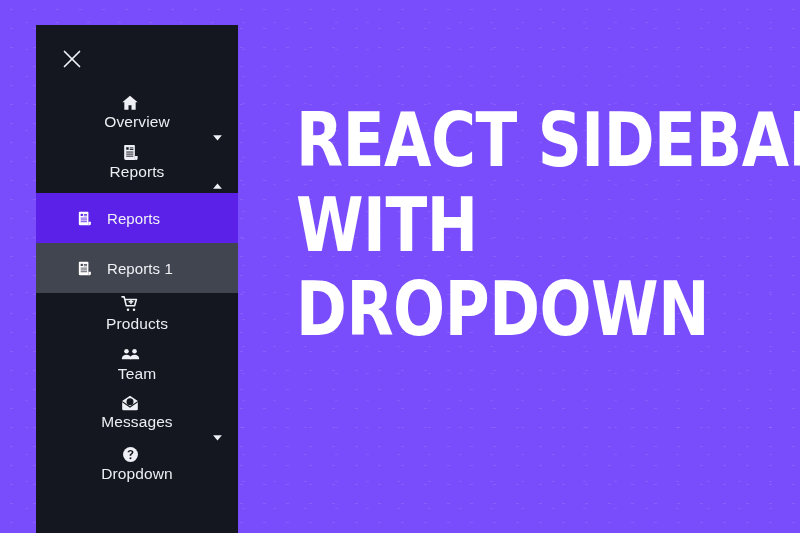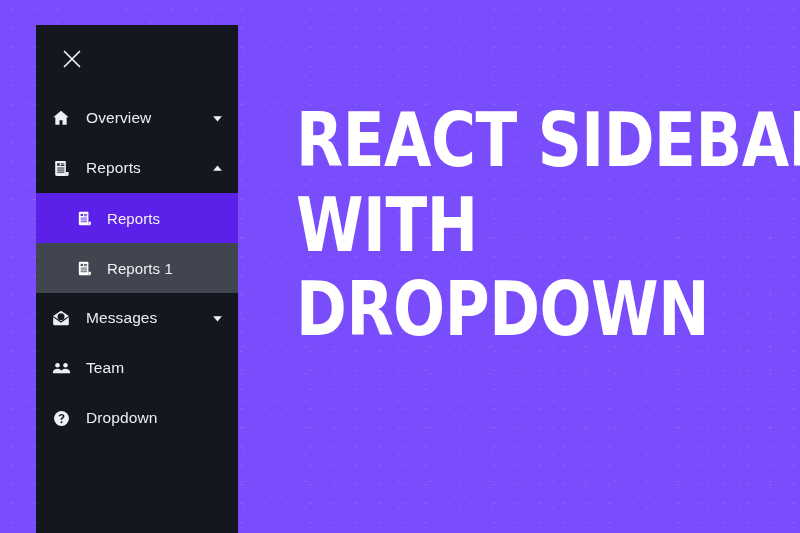--- a/index.html
+++ b/index.html
@@ -65,20 +65,21 @@
   .menu-item {
     position: relative;
     height: 50px;
     display: flex;
     align-items: center;
     padding: 0 14px 0 14px;
     box-sizing: border-box;
     color: #e9eaef;
     cursor: pointer;
     user-select: none;
+    flex-direction: column;
   }
 
   .menu-item .m-icon {
     width: 22px;
     min-width: 22px;
     height: 22px;
     display: flex;
     align-items: center;
     justify-content: center;
     margin-right: 14px;
@@ -251,51 +252,63 @@
               <rect x="6.6" y="13.4" width="9" height="1.2" fill="#41454f"></rect>
               <rect x="6.6" y="16" width="9" height="1.2" fill="#41454f"></rect>
               <path d="M17.5 16.5H21v3.2a1.8 1.8 0 0 1-3.5.6z"></path>
             </svg>
           </span>
           <span class="s-label">Reports 1</span>
         </div>
 
       </div>
 
-
-      <div class="menu-item">
-        <span class="m-icon">
-          <svg viewBox="0 0 24 24" width="20" height="20" fill="#eef0f5">
-            <path d="M2.6 9.6 12 3.4l9.4 6.2v9.5a1.6 1.6 0 0 1-1.6 1.6H4.2a1.6 1.6 0 0 1-1.6-1.6z"></path>
-            <circle cx="12" cy="10.4" r="4.2" fill="#14171f"></circle>
-            <path d="M2.6 9.6 12 16l9.4-6.4V11L12 17.6 2.6 11z" fill="#14171f"></path>
-          </svg>
-        </span>
-        <span class="m-label">Messages</span>
-        <span class="m-caret">
-          <svg viewBox="0 0 12 12" width="11" height="11" fill="#eef0f5">
-            <path d="M1.2 3.6h9.6L6 9.2z"></path>
-          </svg>
-        </span>
+      <div class="menu-item">
+        <span class="m-icon">
+          <svg viewBox="0 0 24 24" width="20" height="20" fill="none" stroke="#eef0f5" stroke-width="1.9" stroke-linecap="round" stroke-linejoin="round">
+            <path d="M2.4 3.4h2.6l2.5 10.6h10l2.2-7.4H6.3"></path>
+            <circle cx="9.6" cy="19" r="1.5" fill="#eef0f5" stroke="none"></circle>
+            <circle cx="16.8" cy="19" r="1.5" fill="#eef0f5" stroke="none"></circle>
+            <line x1="13.2" y1="7.2" x2="13.2" y2="11.4"></line>
+            <line x1="11.1" y1="9.3" x2="15.3" y2="9.3"></line>
+          </svg>
+        </span>
+        <span class="m-label">Products</span>
       </div>
 
       <div class="menu-item">
         <span class="m-icon">
           <svg viewBox="0 0 24 24" width="21" height="21" fill="#eef0f5">
             <circle cx="7.4" cy="8.2" r="2.6"></circle>
             <circle cx="16.6" cy="8.2" r="2.6"></circle>
             <path d="M2.2 16.4c0-2.5 2.4-4 5.2-4s5.2 1.5 5.2 4v1.1H2.2z"></path>
             <path d="M11.4 16.4c0-2.5 2.4-4 5.2-4s5.2 1.5 5.2 4v1.1H11.4z"></path>
           </svg>
         </span>
         <span class="m-label">Team</span>
       </div>
 
       <div class="menu-item">
         <span class="m-icon">
+          <svg viewBox="0 0 24 24" width="20" height="20" fill="#eef0f5">
+            <path d="M2.6 9.6 12 3.4l9.4 6.2v9.5a1.6 1.6 0 0 1-1.6 1.6H4.2a1.6 1.6 0 0 1-1.6-1.6z"></path>
+            <circle cx="12" cy="10.4" r="4.2" fill="#14171f"></circle>
+            <path d="M2.6 9.6 12 16l9.4-6.4V11L12 17.6 2.6 11z" fill="#14171f"></path>
+          </svg>
+        </span>
+        <span class="m-label">Messages</span>
+        <span class="m-caret">
+          <svg viewBox="0 0 12 12" width="11" height="11" fill="#eef0f5">
+            <path d="M1.2 3.6h9.6L6 9.2z"></path>
+          </svg>
+        </span>
+      </div>
+
+      <div class="menu-item">
+        <span class="m-icon">
           <svg viewBox="0 0 24 24" width="19" height="19" fill="#eef0f5">
             <circle cx="12" cy="12" r="9.4"></circle>
             <path d="M12 6.2c-2.1 0-3.5 1.2-3.8 3h2.2c.2-.8.8-1.3 1.6-1.3.9 0 1.5.5 1.5 1.2 0 .6-.3 1-1.2 1.6-1 .7-1.4 1.3-1.4 2.3v.6h2.1v-.4c0-.7.3-1 1.2-1.6 1-.7 1.5-1.4 1.5-2.5 0-1.7-1.5-2.9-3.7-2.9z" fill="#14171f"></path>
             <circle cx="12" cy="16.6" r="1.25" fill="#14171f"></circle>
           </svg>
         </span>
         <span class="m-label">Dropdown</span>
       </div>
 
     </div>

